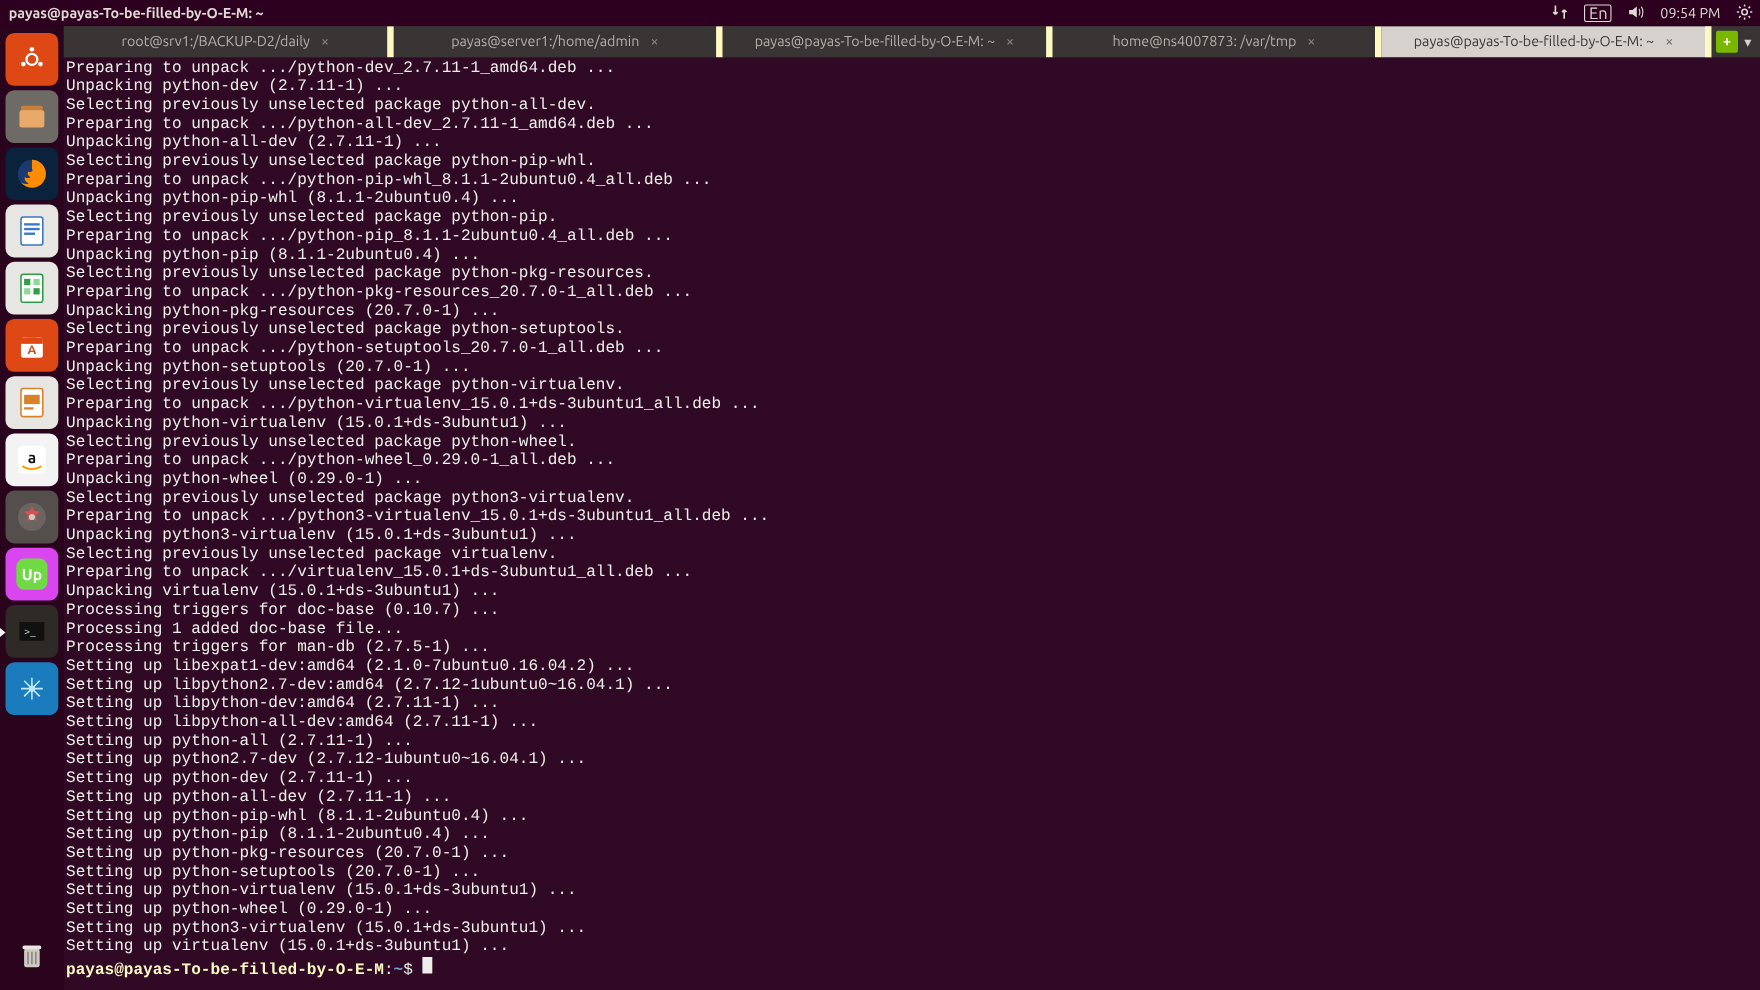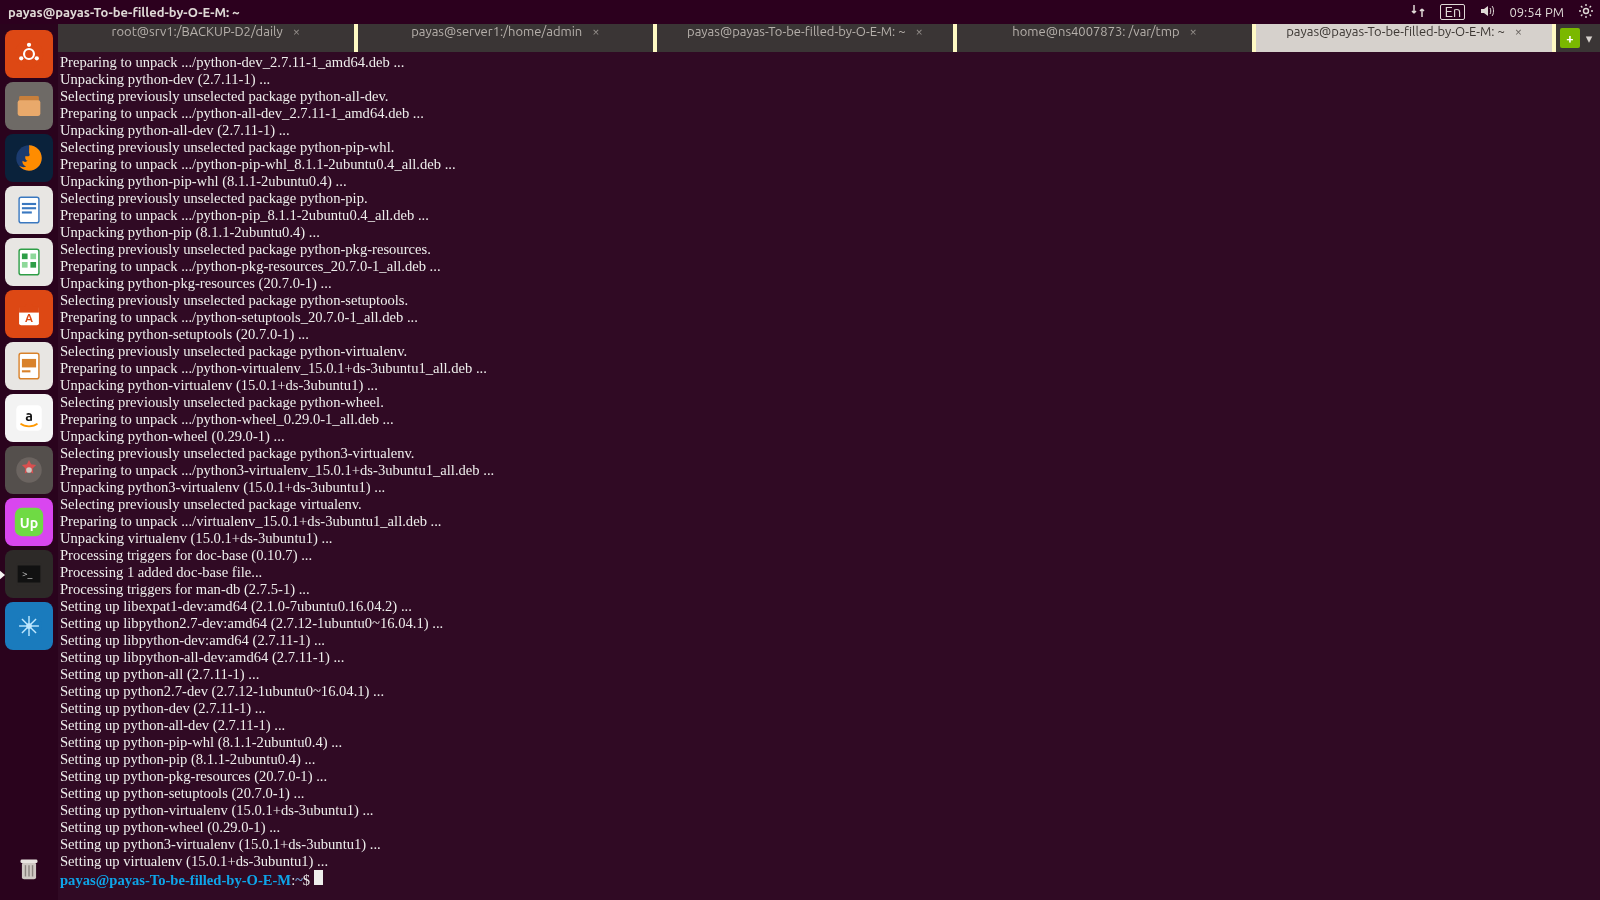--- a/index.html
+++ b/index.html
@@ -13,31 +13,31 @@
   
   .launcher{position:absolute;top:24px;left:0;bottom:0;width:58px;background:rgba(40,10,30,.35);display:flex;flex-direction:column;align-items:center;padding-top:6px;gap:4px}
   .licon{width:48px;height:48px;border-radius:8px;display:flex;align-items:center;justify-content:center;position:relative;color:#fff;font-size:12px}
   .licon.active::before{content:"";position:absolute;left:-6px;top:20px;width:0;height:0;border-top:5px solid transparent;border-bottom:5px solid transparent;border-left:6px solid #f6f4f2}
   .licon svg{width:34px;height:34px}
   .trash{margin-top:auto;margin-bottom:8px}
   
   .termhost{position:absolute;top:24px;left:58px;right:0;bottom:0;background:#300a24;display:flex;flex-direction:column}
   
   .tabbar{height:28px;background:#3a3535;display:flex;align-items:stretch;font-size:13px;color:#b6b0ab}
-  .tab{flex:1;display:flex;align-items:flex-start;justify-content:center;gap:10px;border-right:4px solid #fef9c3;padding:0 8px;min-width:0;background:#3a3535;cursor:pointer}
+  .tab{flex:1;display:flex;align-items:center;justify-content:center;gap:10px;border-right:6px solid #fef9c3;padding:0 8px;min-width:0;background:#3a3535;cursor:pointer}
   .tab.active{background:#d6d1cc;color:#3b3632}
   .tab .tlabel{white-space:nowrap;overflow:hidden;text-overflow:ellipsis}
   .tab .tclose{font-size:13px;opacity:.7;cursor:pointer}
   .tabactions{display:flex;align-items:center;padding:0 4px;background:#3a3535;gap:2px}
   .tabactions .plus{width:20px;height:20px;background:#7ab800;color:#fff;border-radius:2px;display:flex;align-items:center;justify-content:center;font-weight:bold;cursor:pointer}
   .tabactions .more{width:14px;height:20px;color:#d6d1cc;display:flex;align-items:center;justify-content:center;cursor:pointer}
   
-  .termbody{flex:1;overflow:hidden;padding:2px 2px 0 2px;font-family:Liberation Serif, serif;font-size:14.6px;line-height:17px;color:#eeeeec;white-space:pre}
+  .termbody{flex:1;overflow:hidden;padding:2px 2px 0 2px;font-family:Liberation Mono, monospace;font-size:14.6px;line-height:17px;color:#eeeeec;white-space:pre}
   .promptline{display:flex;align-items:baseline}
-  .prompt-user{color:#0ea5e9;font-weight:bold}
+  .prompt-user{color:#fef9c3;font-weight:bold}
   .prompt-path{color:#729fcf;font-weight:bold}
   .prompt-sep{color:#eeeeec}
   .cursor{display:inline-block;width:9px;height:15px;background:#eeeeec;vertical-align:text-bottom}
 </style>
 </head>
 <body>
 
 <div class="menubar">
   <span class="title">payas@payas-To-be-filled-by-O-E-M: ~</span>
   <span class="spacer"></span>

